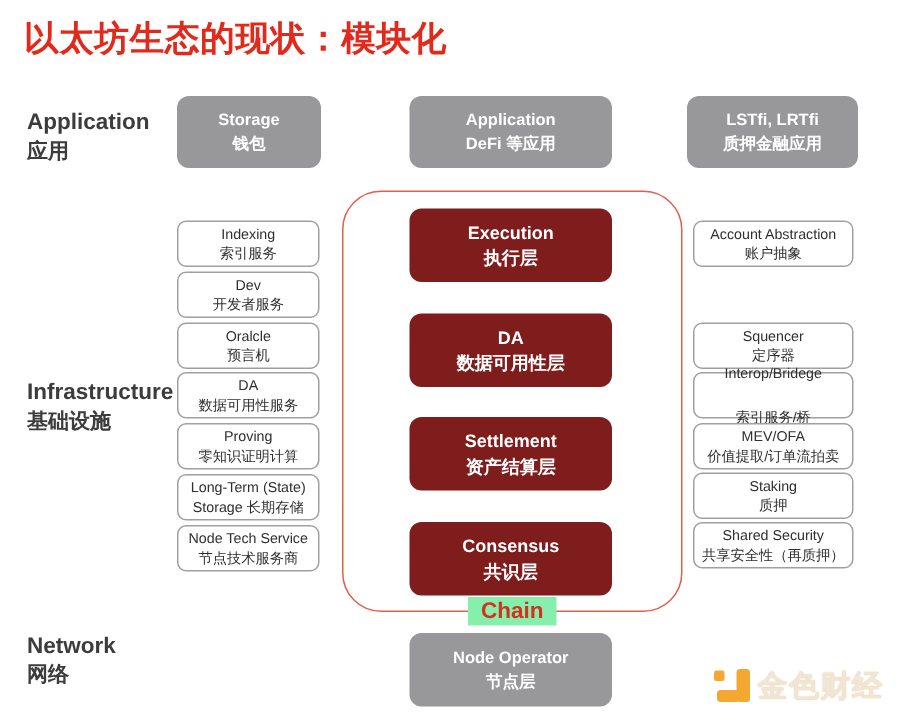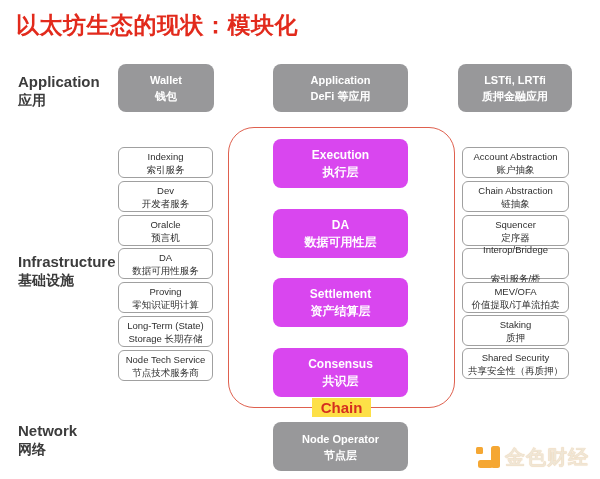--- a/index.html
+++ b/index.html
@@ -16,31 +16,31 @@
   .rowlabel .zh{display:block;font-size:14px;line-height:19px;}
   .box{
     position:absolute;display:flex;flex-direction:column;align-items:center;
     justify-content:center;text-align:center;box-sizing:border-box;
   }
   .box span{display:block;white-space:nowrap;}
   .box-gray{background:#98989a;border-radius:8px;color:#ffffff;font-weight:bold;}
   .box-gray span{font-size:11px;line-height:16px;}
   .box-white{background:#ffffff;border:1px solid #a0a0a0;border-radius:6px;color:#2f2f2f;}
   .box-white span{font-size:9.5px;line-height:13px;}
-  .box-red{background:#d946ef;border-radius:8px;color:#ffffff;font-weight:bold;}
+  .box-red{background:#7f1d1d;border-radius:8px;color:#ffffff;font-weight:bold;}
   .box-red span{font-size:12px;line-height:17px;}
   .chain-outline{
     position:absolute;left:228px;top:127px;width:227px;height:281px;
     border:1.5px solid #df604e;border-radius:26px;box-sizing:border-box;
   }
   .chain-label-wrap{
     position:absolute;left:228px;top:398px;width:227px;text-align:center;
   }
   .chain-label-wrap span{
-    display:inline-block;background:#fde047;padding:0 9px;color:#d5301f;
+    display:inline-block;background:#86efac;padding:0 9px;color:#d5301f;
     font-weight:bold;font-size:15px;line-height:19px;
   }
   .logo{position:absolute;left:476px;top:444px;display:flex;align-items:center;}
   .logo-icon{position:relative;width:25px;height:23px;margin-right:4px;}
   .logo-icon .dot{
     position:absolute;left:0;top:1px;width:7px;height:7px;background:#f5a733;border-radius:1.5px;
   }
   .logo-icon .vbar{
     position:absolute;right:1px;top:0;width:9px;height:22px;background:#f5a733;border-radius:2.5px;
   }
@@ -66,21 +66,21 @@
   <div class="rowlabel" style="top:252px;">
     <span class="en">Infrastructure</span>
     <span class="zh">基础设施</span>
   </div>
   <div class="rowlabel" style="top:421px;">
     <span class="en">Network</span>
     <span class="zh">网络</span>
   </div>
 
   <div class="box box-gray" style="left:118px;top:64px;width:96px;height:48px;">
-    <span>Wallet</span>
+    <span>Storage</span>
     <span>钱包</span>
   </div>
   <div class="box box-gray" style="left:273px;top:64px;width:135px;height:48px;">
     <span>Application</span>
     <span>DeFi 等应用</span>
   </div>
   <div class="box box-white" style="left:118px;top:147px;width:95px;height:31px;">
     <span>Indexing</span>
     <span>索引服务</span>
   </div>
@@ -134,24 +134,20 @@
   </div>
 
   <div class="chain-label-wrap">
     <span>Chain</span>
   </div>
 
   <div class="box box-white" style="left:462px;top:147px;width:107px;height:31px;">
     <span>Account Abstraction</span>
     <span>账户抽象</span>
   </div>
-  <div class="box box-white" style="left:462px;top:181px;width:107px;height:31px;">
-    <span>Chain Abstraction</span>
-    <span>链抽象</span>
-  </div>
   <div class="box box-white" style="left:462px;top:215px;width:107px;height:31px;">
     <span>Squencer</span>
     <span>定序器</span>
   </div>
   <div class="box box-white" style="left:462px;top:248px;width:107px;height:31px;gap:16px;">
     <span>Interop/Bridege</span>
     <span>索引服务/桥</span>
   </div>
   <div class="box box-white" style="left:462px;top:282px;width:107px;height:31px;">
     <span>MEV/OFA</span>

